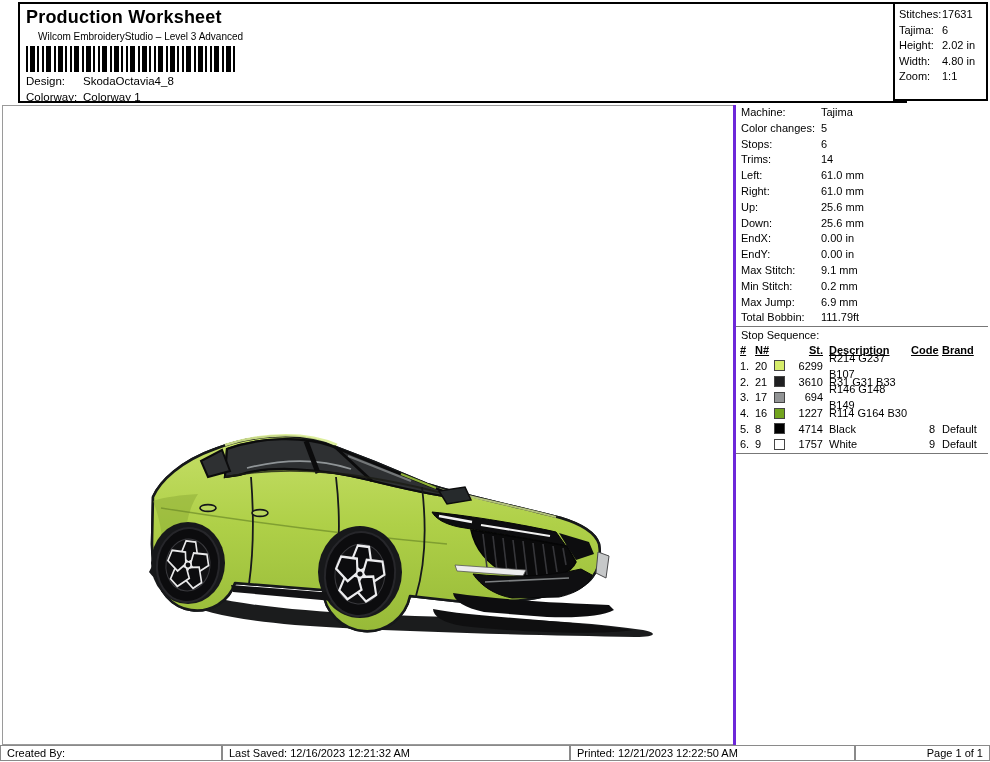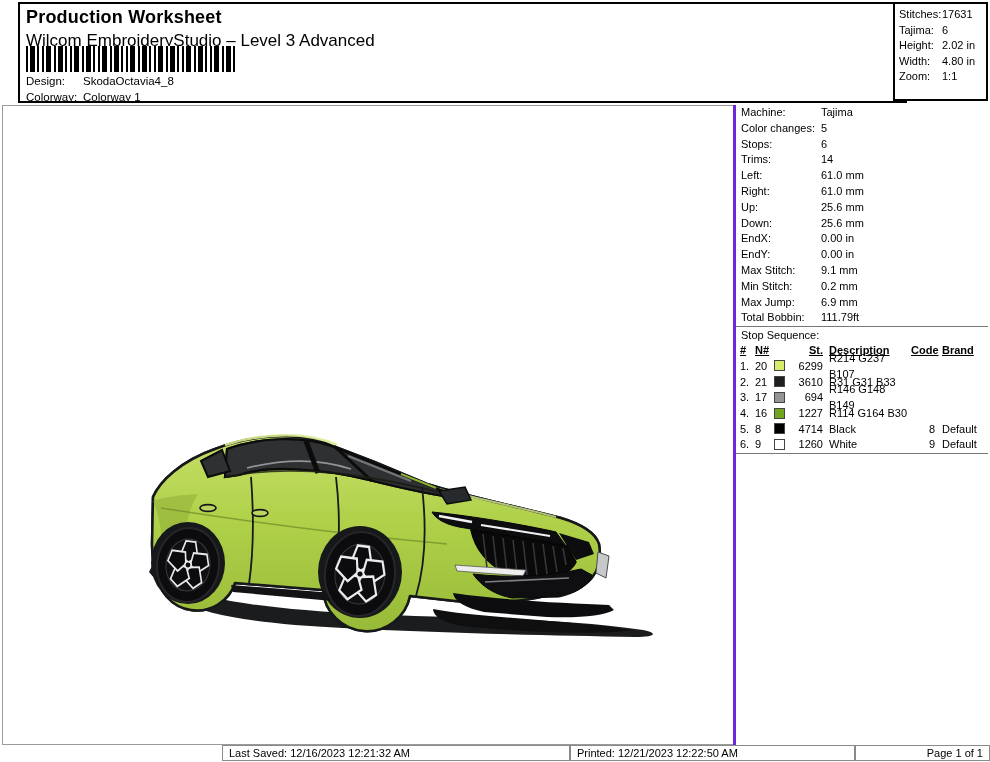--- a/index.html
+++ b/index.html
@@ -2,21 +2,21 @@
 <html><head>
 <meta charset="utf-8">
 <style>
   html,body{margin:0;padding:0;background:#fff;}
   .page{position:relative;width:990px;height:762px;background:#fff;color:#000;
         font-family:"Liberation Sans",sans-serif;font-size:11px;overflow:hidden;}
 
   
   .hbox{position:absolute;left:2px;top:2px;width:889px;height:101px;border:2px solid #000;box-sizing:border-box;background:#fff;margin-left:16px;}
   .title{position:absolute;left:6px;top:3px;font-size:18px;font-weight:bold;letter-spacing:.2px;}
-  .subtitle{position:absolute;left:6px;top:27px;font-size:17px;}
+  .subtitle{position:absolute;left:18px;top:27px;font-size:10px;}
   .barcode{position:absolute;left:6px;top:42px;width:210px;height:26px;
      background:repeating-linear-gradient(90deg,#000 0 2px,#fff 2px 4px,#000 4px 9px,#fff 9px 11px,#000 11px 13px,#fff 13px 16px,#000 16px 18px,#fff 18px 20px,#000 20px 25px,#fff 25px 28px);}
   .meta{position:absolute;left:6px;font-size:11.5px;}
   .meta .lab{display:inline-block;width:57px;}
   .m1{top:71px}.m2{top:87px}
 
   
   .ibox{position:absolute;left:893px;top:2px;width:95px;height:99px;border:2px solid #000;box-sizing:border-box;padding:3px 0 0 4px;background:#fff;}
   .irow{display:flex;height:15.6px;line-height:15.6px;font-size:11px;}
   .irow .lab{width:43px;}
@@ -332,25 +332,26 @@
     <span class="c-st">4714</span>
     <span class="c-desc">Black</span>
     <span class="c-code">8</span>
     <span class="c-brand">Default</span>
   </div>
 
   <div class="srow">
     <span class="c-num">6.</span>
     <span class="c-n">9</span>
     <span class="c-sw"><span class="swatch" style="background: rgb(255, 255, 255);"></span></span>
-    <span class="c-st">1260</span>
+    <span class="c-st">1757</span>
     <span class="c-desc">White</span>
     <span class="c-code">9</span>
     <span class="c-brand">Default</span>
   </div>
 </div>
     </div>
   </div>
 
+  <div class="fcell f1">Created By:</div>
   <div class="fcell f2">Last Saved: 12/16/2023 12:21:32 AM</div>
   <div class="fcell f3">Printed: 12/21/2023 12:22:50 AM</div>
   <div class="fcell f4">Page 1 of 1</div>
 </div>
 
 </body></html>

